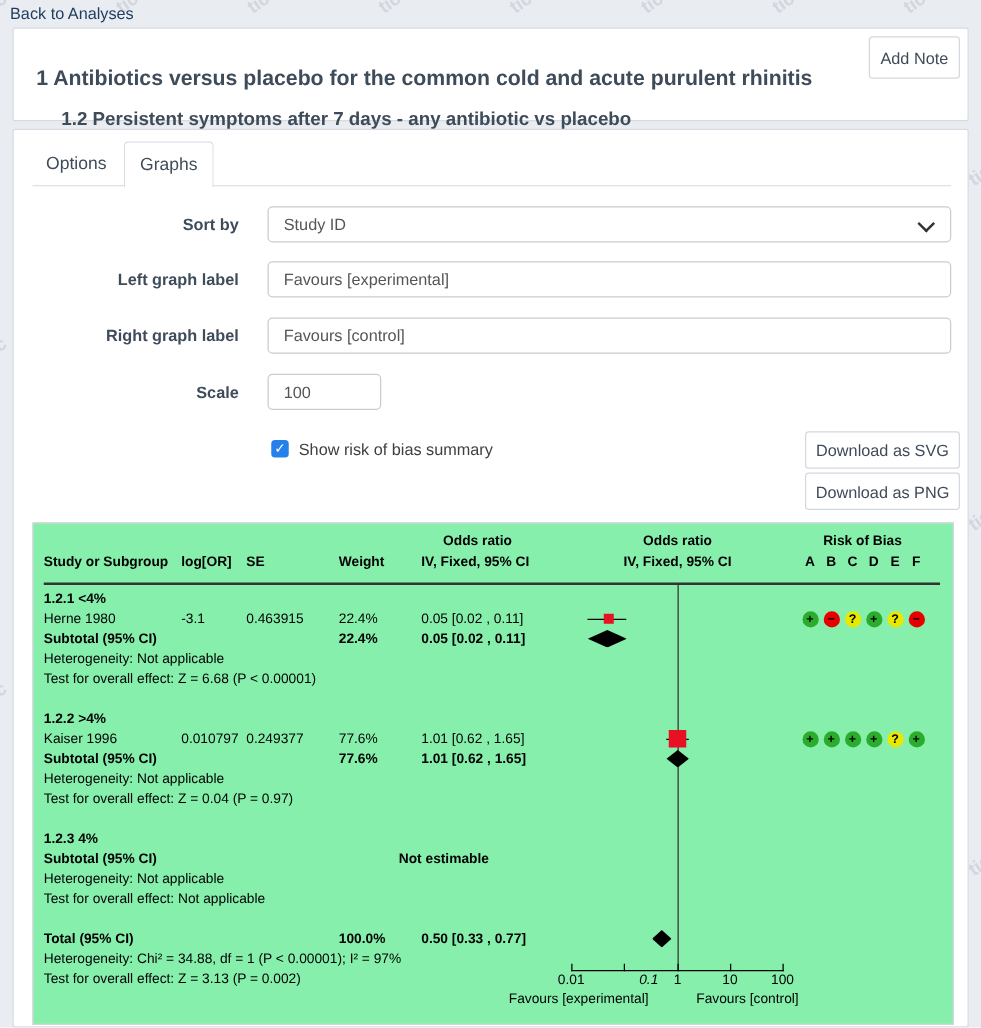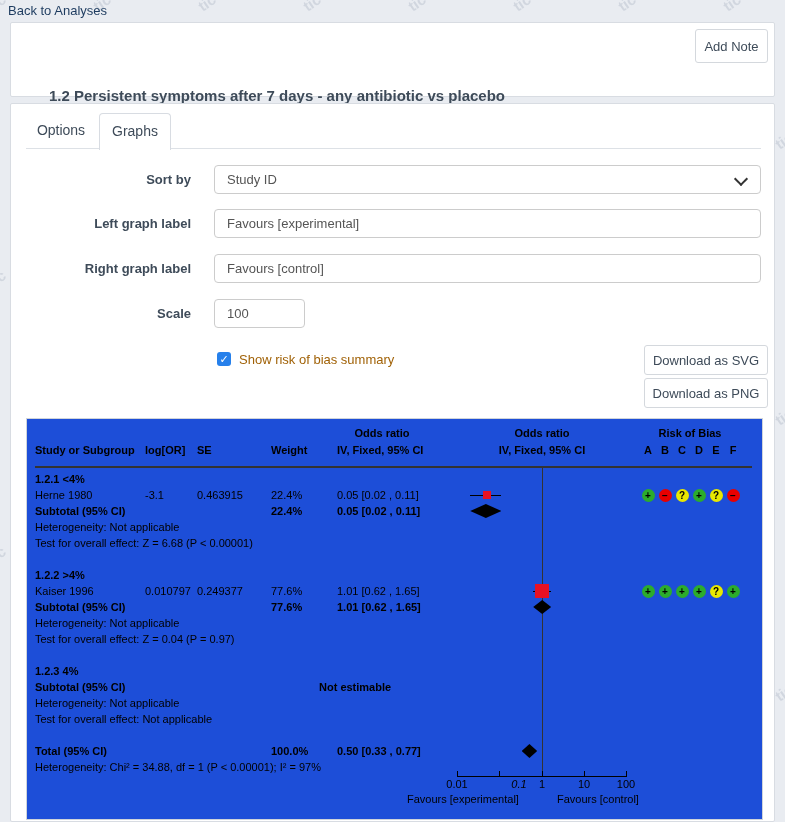--- a/index.html
+++ b/index.html
@@ -31,27 +31,27 @@
   .flabel{position:absolute;left:0;width:180px;text-align:right;font-size:13px;font-weight:bold;color:#3e4b59;}
   .finput{position:absolute;left:203px;height:29px;border:1px solid #ccc;border-radius:4px;
       font-size:13px;color:#555;box-sizing:border-box;padding:0 12px;background:#fff;
       font-family:inherit;}
   .fselect{position:absolute;left:203px;width:547px;height:29px;border:1px solid #ccc;border-radius:4px;
       font-size:13px;color:#555;box-sizing:border-box;background:#fff;line-height:27px;padding:0 12px;cursor:pointer;}
   .chev{position:absolute;right:14px;top:8px;width:8px;height:8px;border-right:2px solid #333;
       border-bottom:2px solid #333;transform:rotate(45deg);}
   .checkbox{position:absolute;left:206px;top:248px;width:14px;height:14px;border-radius:3px;
       background:#2680eb;color:#fff;font-size:11px;line-height:14px;text-align:center;cursor:pointer;}
-  .cblabel{position:absolute;left:228px;top:248px;font-size:13px;color:#a16207;}
+  .cblabel{position:absolute;left:228px;top:248px;font-size:13px;color:#404040;}
   .dl-btn{right:6px;width:124px;height:30px;line-height:28px;}
   #dl-svg{top:241px;}
   #dl-png{top:274px;}
   
   #plot{position:absolute;left:15px;top:314px;width:735px;height:400px;
-      border:1px solid #cfd4da;background:#1d4ed8;box-sizing:content-box;}
+      border:1px solid #cfd4da;background:#86efac;box-sizing:content-box;}
   .pt{position:absolute;font-size:11px;line-height:16px;white-space:nowrap;color:#000;}
   .b{font-weight:bold;}
   .r{}
   .c{text-align:center;}
   .pline{position:absolute;background:#333;}
   .diamond{position:absolute;background:#000;clip-path:polygon(50% 0,100% 50%,50% 100%,0 50%);}
   .effect-square{position:absolute;}
   .ci-line{position:absolute;background:#000;}
   .rob-icon{position:absolute;width:13px;height:13px;border-radius:50%;font-size:10px;font-weight:bold;
       line-height:13px;text-align:center;color:#000;}
@@ -106,20 +106,21 @@
     <span class="wm" style="left: 355px; top: 684px;">tic</span>
     <span class="wm" style="left: 460px; top: 684px;">tic</span>
     <span class="wm" style="left: 565px; top: 684px;">tic</span>
     <span class="wm" style="left: 670px; top: 684px;">tic</span>
     <span class="wm" style="left: 775px; top: 684px;">tic</span>
   </div>
 
 <a class="back-link">Back to Analyses</a>
 
 <div class="card" id="card-header">
+  <div class="h1">1 Antibiotics versus placebo for the common cold and acute purulent rhinitis</div>
   <div class="h2">1.2 Persistent symptoms after 7 days - any antibiotic vs placebo</div>
   <button class="btn" id="add-note">Add Note</button>
 </div>
 
 <div class="card" id="card-main">
   <div class="tabline"></div>
   <div class="tab" id="tab-options">Options</div>
   <div class="tab" id="tab-graphs">Graphs</div>
 
   <div class="flabel" style="top:68px;">Sort by</div>
@@ -192,20 +193,21 @@
     <div class="pt b" style="left:8px;top:244px;">1.2.3 4%</div>
     <div class="pt b" style="left:8px;top:260px;">Subtotal (95% CI)</div>
     <div class="pt b" style="left:292px;top:260px;">Not estimable</div>
     <div class="pt" style="left:8px;top:276px;">Heterogeneity: Not applicable</div>
     <div class="pt" style="left:8px;top:292px;">Test for overall effect: Not applicable</div>
 
     <div class="pt b" style="left:8px;top:324px;">Total (95% CI)</div>
     <div class="pt b r" style="left:244px;top:324px;width:50px;">100.0%</div>
     <div class="pt b" style="left:310px;top:324px;">0.50 [0.33 , 0.77]</div>
     <div class="pt" style="left:8px;top:340px;">Heterogeneity: Chi² = 34.88, df = 1 (P &lt; 0.00001); I² = 97%</div>
+    <div class="pt" style="left:8px;top:356px;">Test for overall effect: Z = 3.13 (P = 0.002)</div>
 
     <div class="pline" style="left:430px;top:357px;width:170px;height:1px;background:#000;"></div>
     <div class="pline" style="left:430px;top:352px;width:1px;height:6px;background:#000;"></div>
     <div class="pline" style="left:472px;top:352px;width:1px;height:6px;background:#000;"></div>
     <div class="pline" style="left:515px;top:352px;width:1px;height:6px;background:#000;"></div>
     <div class="pline" style="left:557px;top:352px;width:1px;height:6px;background:#000;"></div>
     <div class="pline" style="left:599px;top:352px;width:1px;height:6px;background:#000;"></div>
     <div class="pt c" style="left:408px;top:359px;width:44px;line-height:13px;">0.01</div>
     <div class="pt c" style="left:470px;top:359px;width:44px;line-height:13px;font-style:italic;">0.1</div>
     <div class="pt c" style="left:493px;top:359px;width:44px;line-height:13px;">1</div>

